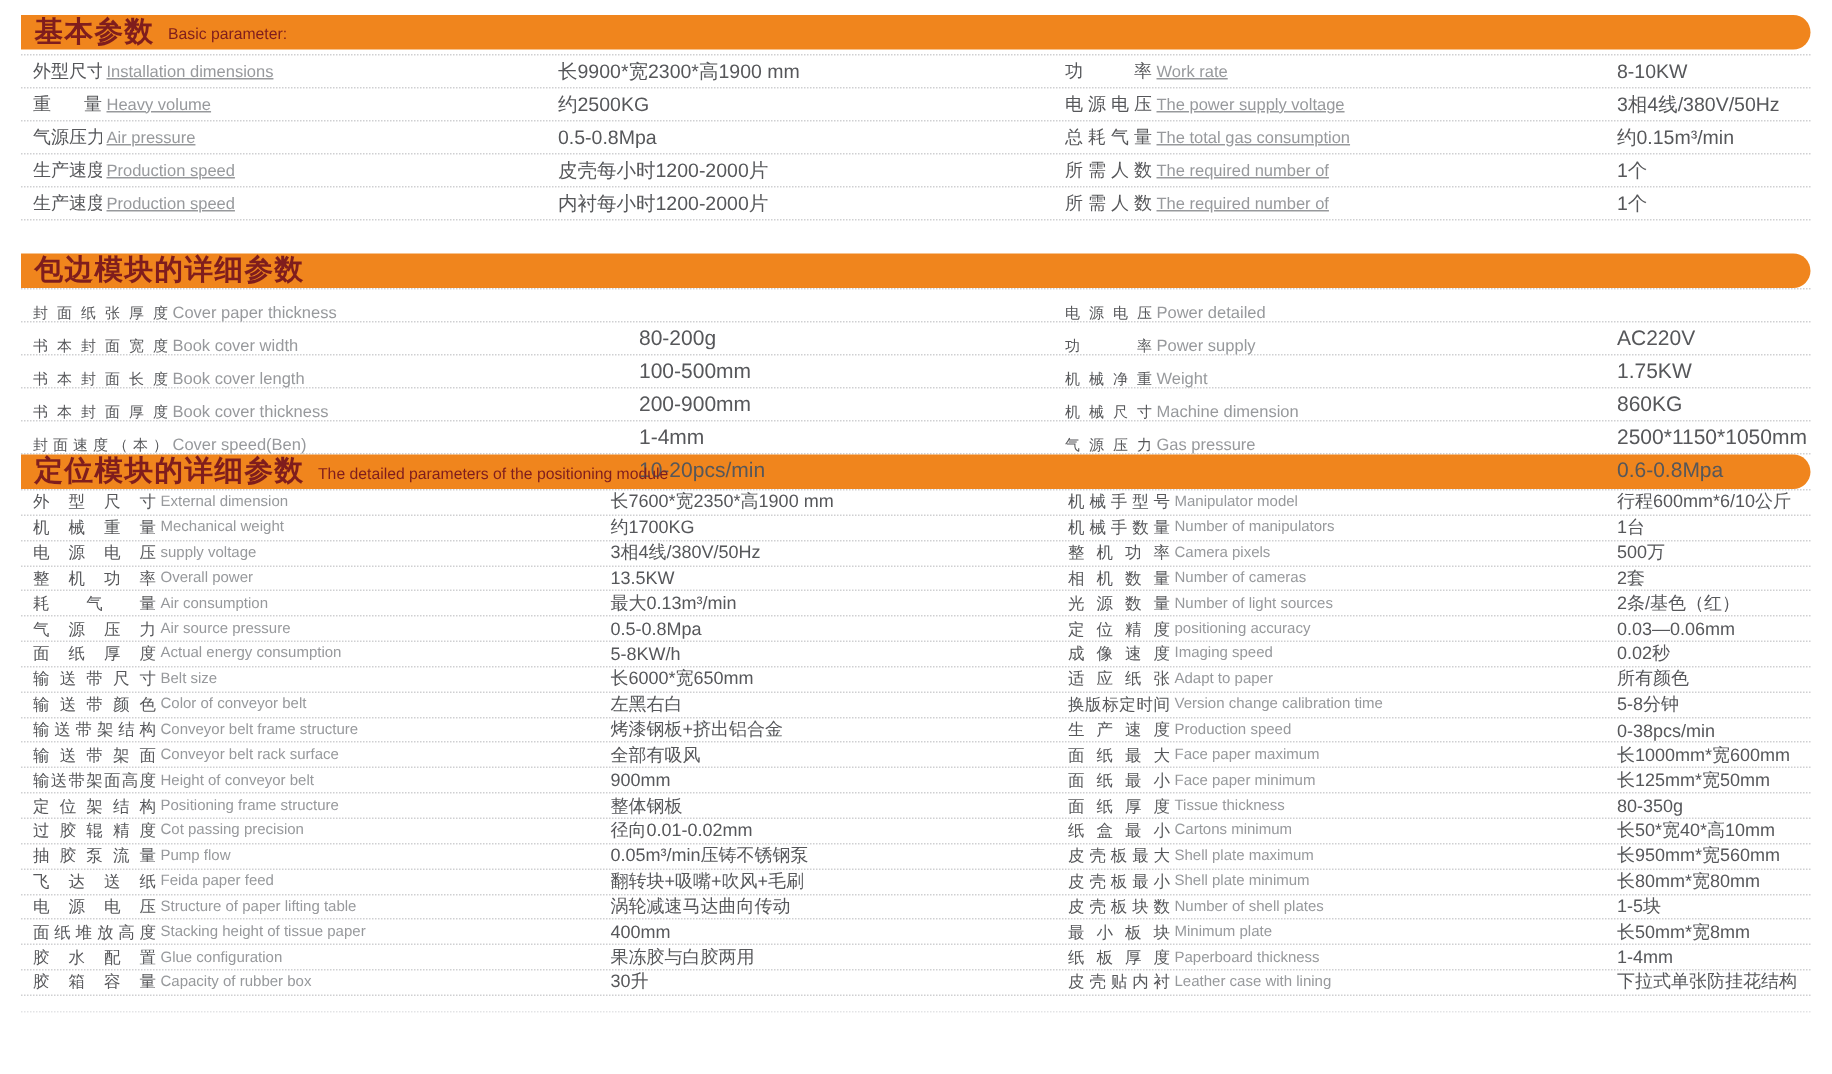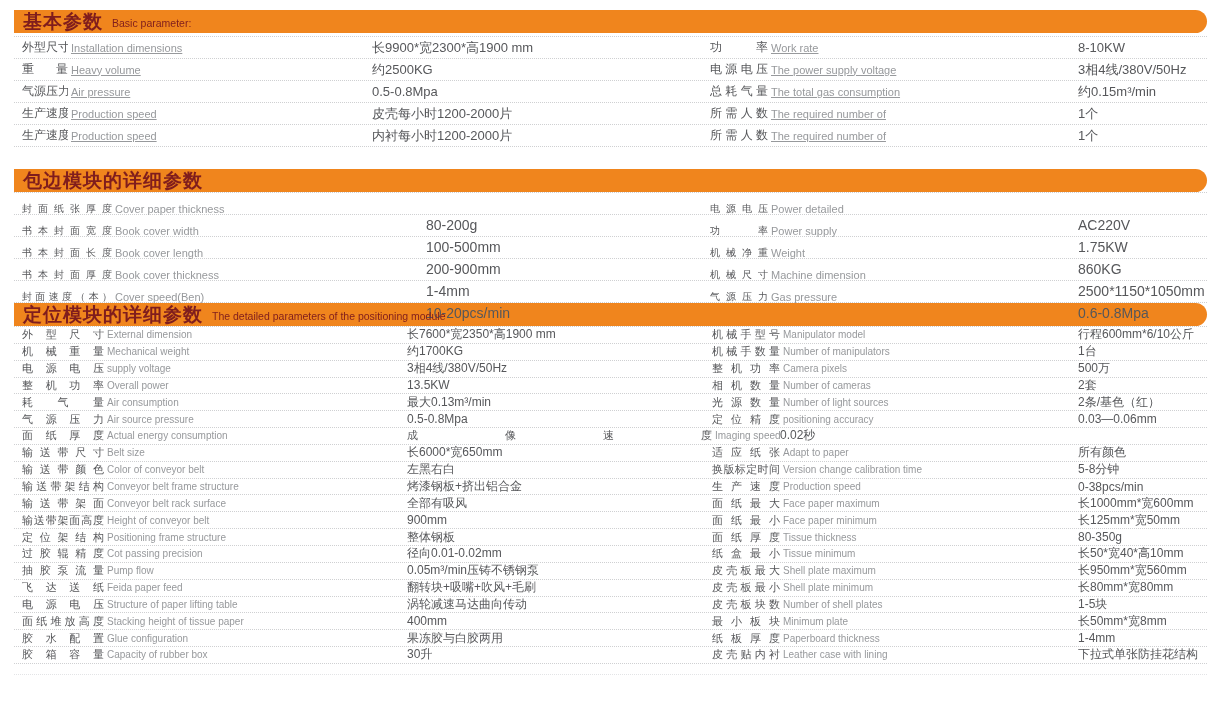--- a/index.html
+++ b/index.html
@@ -222,20 +222,21 @@
           <span class="c-zh">气源压力</span>
           <span class="c-en">Air source pressure</span>
           <span class="c-val">0.5-0.8Mpa</span>
           <span class="c-zh">定位精度</span>
           <span class="c-en">positioning accuracy</span>
           <span class="c-val">0.03—0.06mm</span>
         </div>
         <div class="row">
           <span class="c-zh">面纸厚度</span>
           <span class="c-en">Actual energy consumption</span>
+          <span class="c-val">5-8KW/h</span>
           <span class="c-zh">成像速度</span>
           <span class="c-en">Imaging speed</span>
           <span class="c-val">0.02秒</span>
         </div>
         <div class="row">
           <span class="c-zh">输送带尺寸</span>
           <span class="c-en">Belt size</span>
           <span class="c-val">长6000*宽650mm</span>
           <span class="c-zh">适应纸张</span>
           <span class="c-en">Adapt to paper</span>
@@ -279,21 +280,21 @@
           <span class="c-val">整体钢板</span>
           <span class="c-zh">面纸厚度</span>
           <span class="c-en">Tissue thickness</span>
           <span class="c-val">80-350g</span>
         </div>
         <div class="row">
           <span class="c-zh">过胶辊精度</span>
           <span class="c-en">Cot passing precision</span>
           <span class="c-val">径向0.01-0.02mm</span>
           <span class="c-zh">纸盒最小</span>
-          <span class="c-en">Tissue minimum</span>
+          <span class="c-en">Cartons minimum</span>
           <span class="c-val">长50*宽40*高10mm</span>
         </div>
         <div class="row">
           <span class="c-zh">抽胶泵流量</span>
           <span class="c-en">Pump flow</span>
           <span class="c-val">0.05m³/min压铸不锈钢泵</span>
           <span class="c-zh">皮壳板最大</span>
           <span class="c-en">Shell plate maximum</span>
           <span class="c-val">长950mm*宽560mm</span>
         </div>

